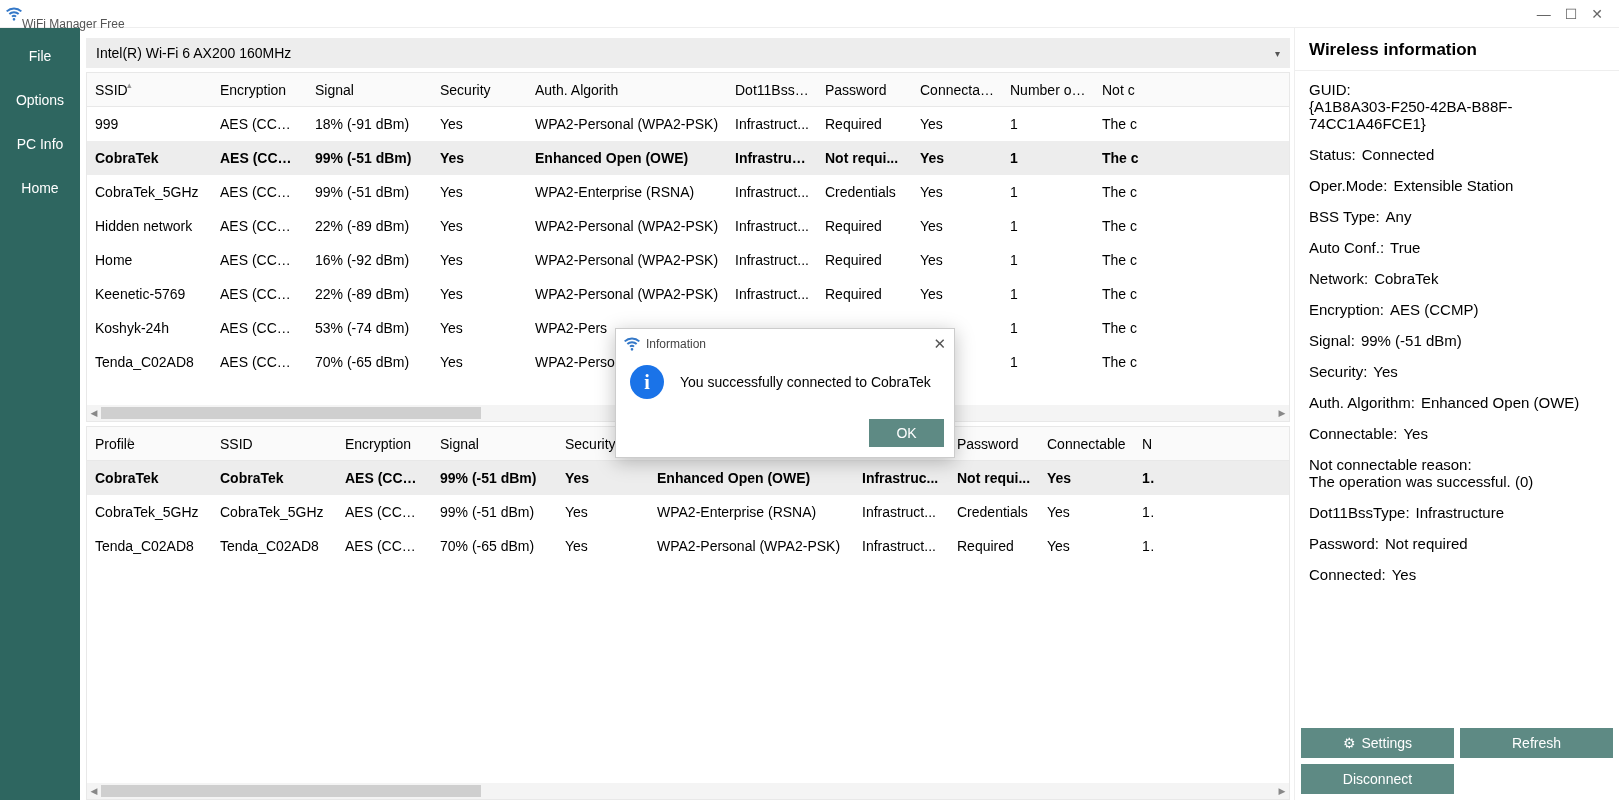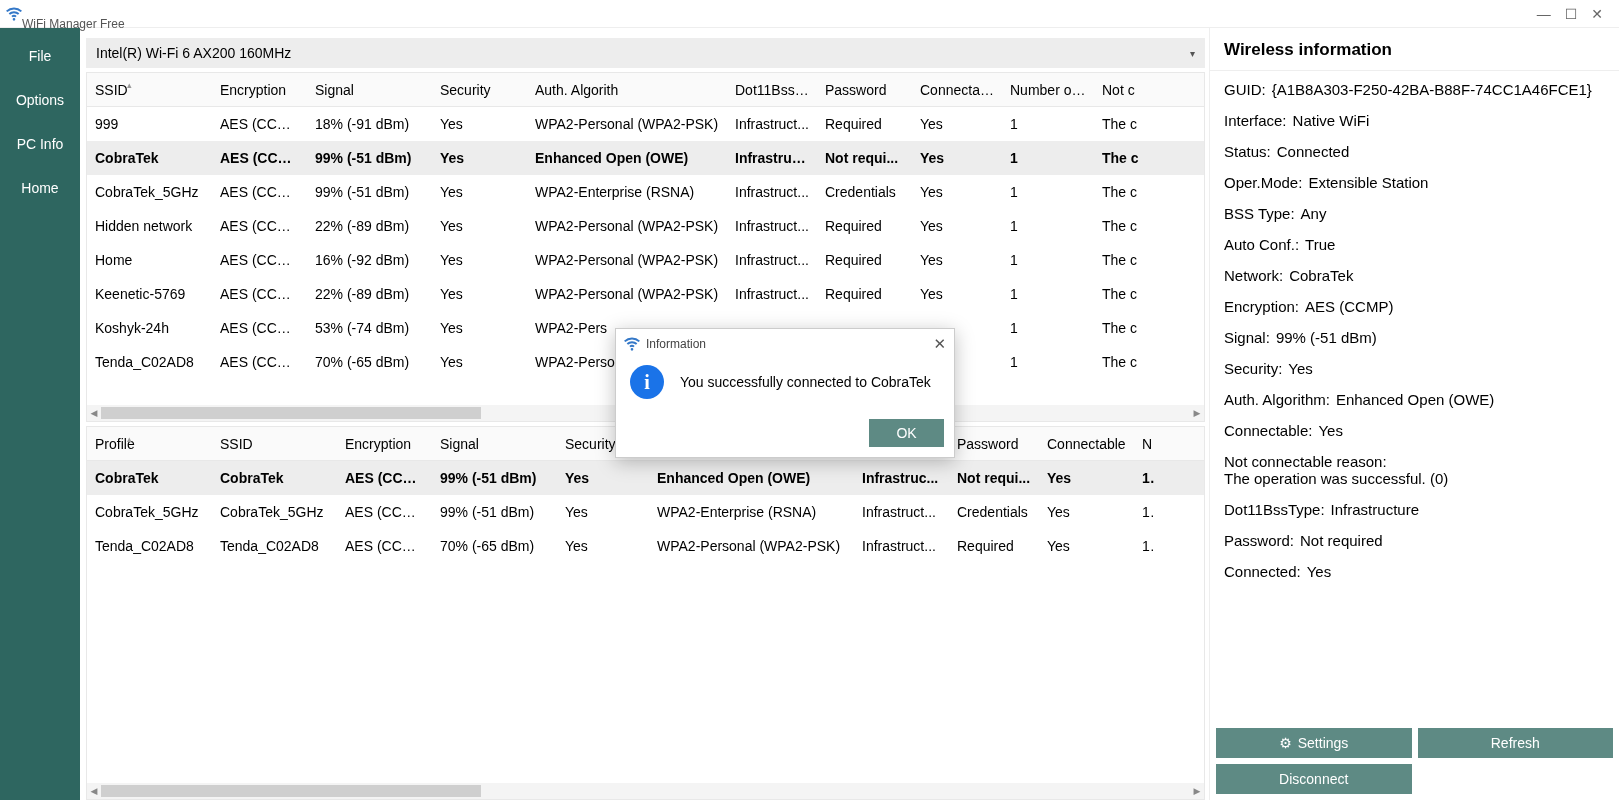--- a/index.html
+++ b/index.html
@@ -21,21 +21,21 @@
   .thead .cell { position: relative; }
   .sort-caret { position: absolute; top: -2px; left: 40px; font-size: 9px; color: #999; }
   .cell { padding: 0 8px; overflow: hidden; text-overflow: ellipsis; flex-shrink: 0; }
   .trow.selected { background: #ededed; font-weight: 600; }
   .t1 { height: 350px; margin-right: 4px; }
   .t2 { flex: 1; margin-right: 4px; margin-top: 4px; }
   .hscroll { height: 16px; background: #f4f4f4; position: absolute; bottom: 0; left: 0; right: 0; display: flex; align-items: center; }
   .hscroll .thumb { position: absolute; height: 12px; top: 2px; background: #cfcfcf; }
   .hscroll .arr { width: 14px; text-align: center; font-size: 9px; color: #888; position: absolute; }
   .hscroll .arr.l { left: 0; } .hscroll .arr.r { right: 0; }
-  .rightpanel { width: 410px; border-left: 1px solid #eee; display: flex; flex-direction: column; }
+  .rightpanel { width: 325px; border-left: 1px solid #eee; display: flex; flex-direction: column; }
   .rp-head { font-weight: 600; font-size: 17px; padding: 12px 14px 10px; border-bottom: 1px solid #eee; }
   .rp-body { padding: 10px 14px 4px; flex: 1; overflow: hidden; }
   .kv { display: flex; margin-bottom: 14px; font-size: 15px; flex-wrap: wrap; }
   .kv .k { font-weight: 400; margin-right: 6px; }
   .rp-buttons { padding: 4px 6px 6px; display: grid; grid-template-columns: 1fr 1fr; gap: 6px; }
   .btn { background: #5e8a84; color: #fff; height: 30px; display: flex; align-items: center; justify-content: center; cursor: pointer; font-size: 14px; }
   .btn .gico { margin-right: 6px; }
   .dialog { position: absolute; left: 615px; top: 328px; width: 340px; background: #fff; border: 1px solid #ccc; box-shadow: 0 4px 18px rgba(0,0,0,0.25); z-index: 50; }
   .dlg-title { height: 30px; display: flex; align-items: center; padding: 0 8px; font-size: 12px; color: #444; }
   .dlg-title .close { margin-left: auto; cursor: pointer; color: #555; font-size: 15px; }
@@ -255,24 +255,20 @@
     </div>
 
     <div class="rightpanel">
       <div class="rp-head">Wireless information</div>
       <div class="rp-body" id="kvbody">
           <div class="kv">
             <span class="k">GUID:</span>
             <span>{A1B8A303-F250-42BA-B88F-74CC1A46FCE1}</span>
           </div>
           <div class="kv">
-            <span class="k">Interface:</span>
-            <span>Native WiFi</span>
-          </div>
-          <div class="kv">
             <span class="k">Status:</span>
             <span>Connected</span>
           </div>
           <div class="kv">
             <span class="k">Oper.Mode:</span>
             <span>Extensible Station</span>
           </div>
           <div class="kv">
             <span class="k">BSS Type:</span>
             <span>Any</span>

